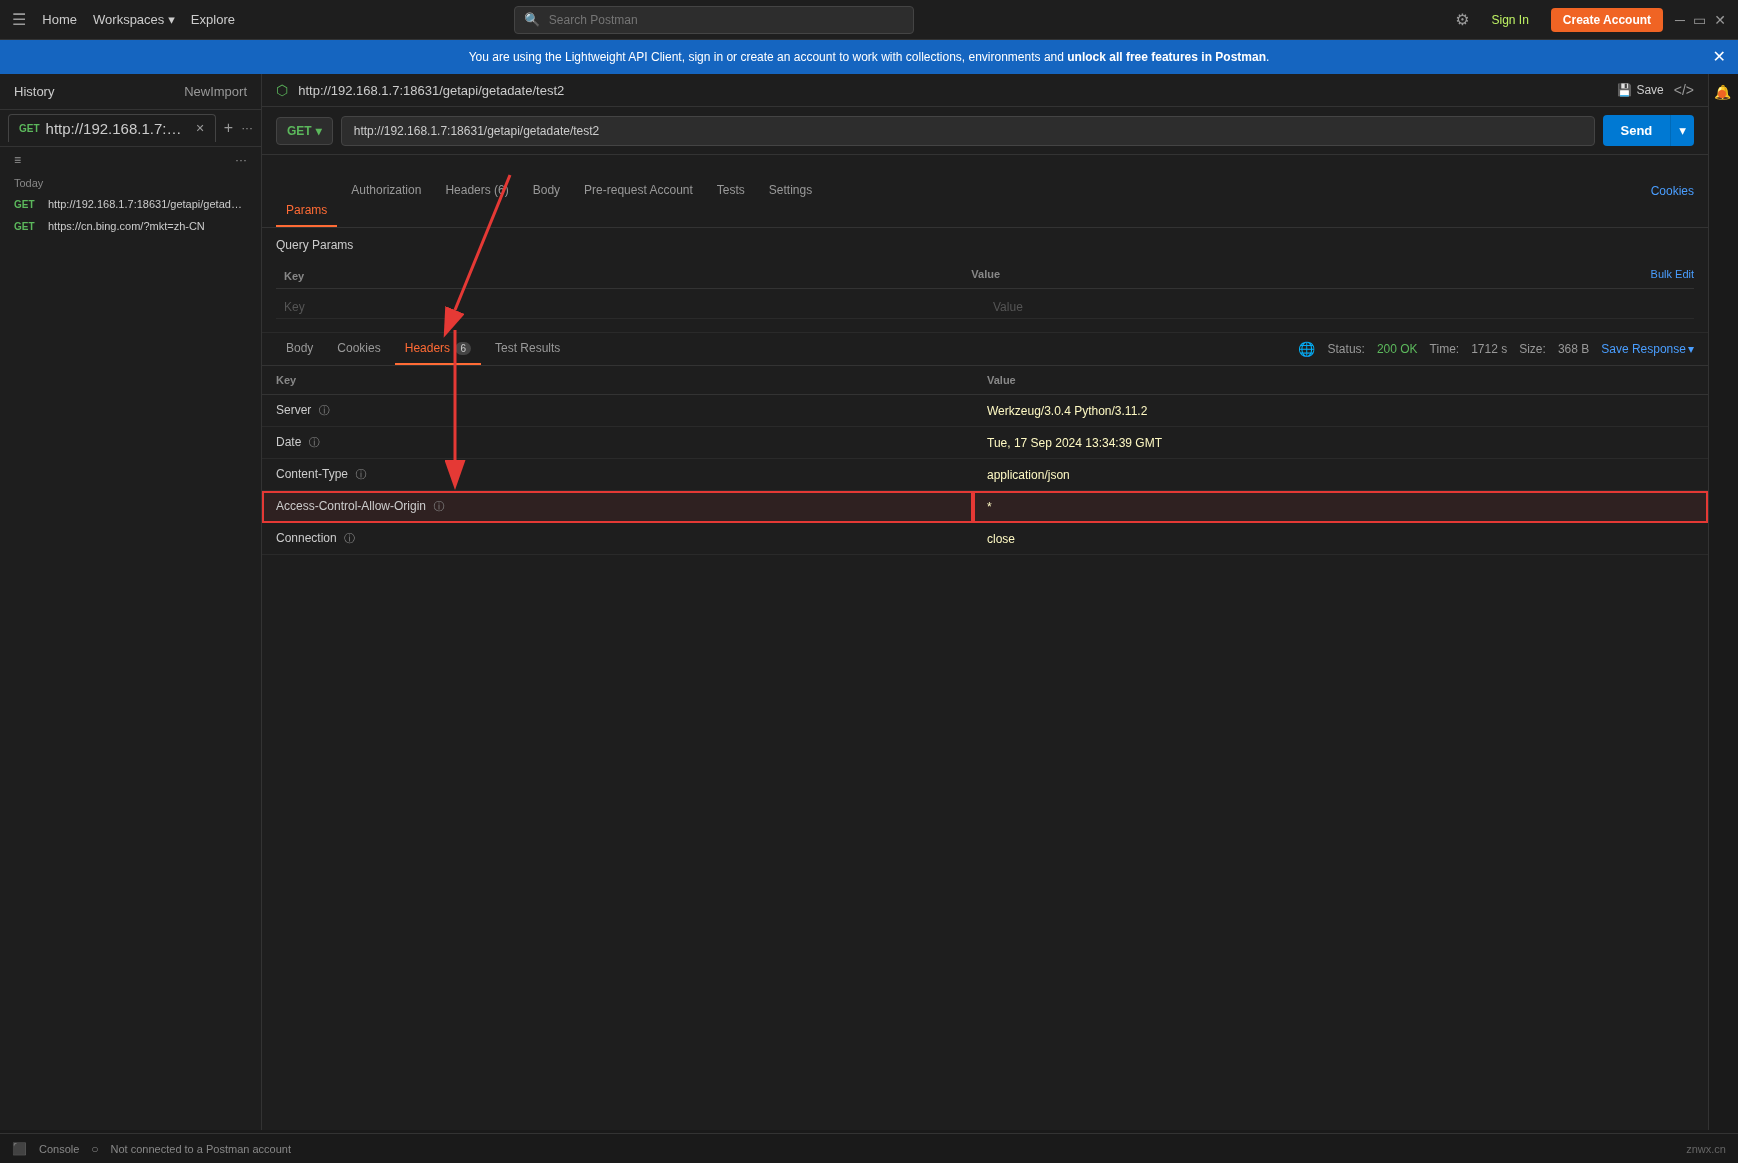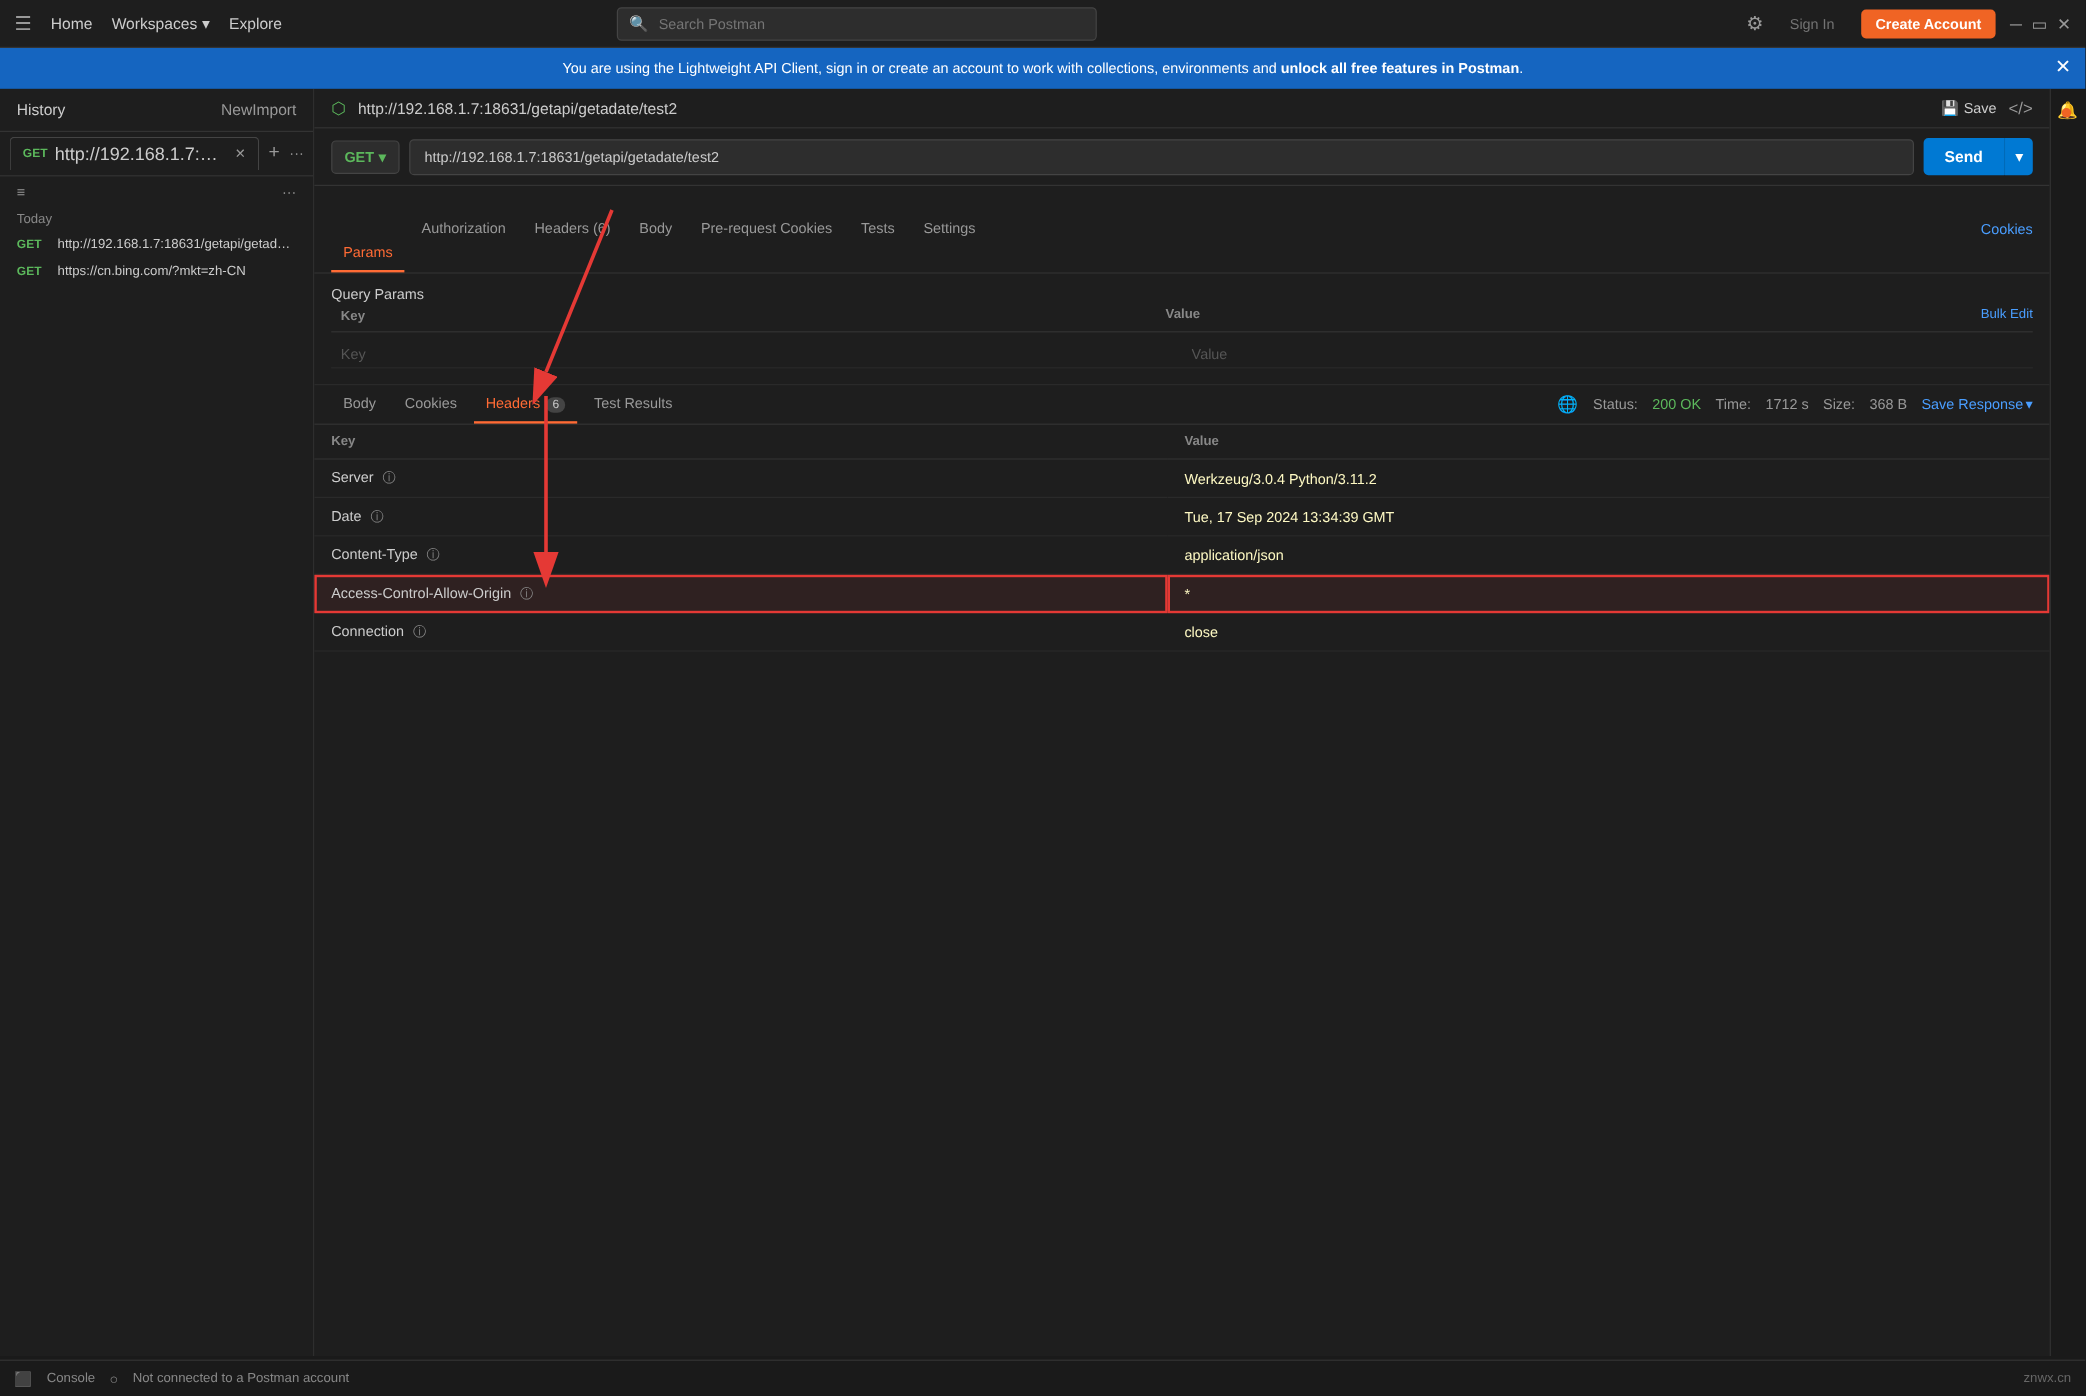--- a/index.html
+++ b/index.html
@@ -50,21 +50,21 @@
       outline: none;
       color: #999;
       font-size: 12px;
       width: 100%;
     }
     .nav-right {
       display: flex; align-items: center; gap: 12px; margin-left: auto;
     }
     .gear-btn { color: #999; font-size: 16px; cursor: pointer; }
     .signin-btn {
-      color: #737373; font-size: 12px; cursor: pointer;
+      color: #bef264; font-size: 12px; cursor: pointer;
       padding: 4px 10px;
     }
     .create-account-btn {
       background: #f06424;
       color: #fff;
       border: none;
       border-radius: 4px;
       padding: 5px 12px;
       font-size: 12px;
       cursor: pointer;
@@ -261,21 +261,21 @@
       border-bottom: 2px solid transparent;
     }
     .req-tab.active { color: #ff6b35; border-bottom: 2px solid #ff6b35; margin-top: 40px; }
     .req-tab-right { margin-left: auto; color: #4a9eff; font-size: 12px; cursor: pointer; }
 
     
     .params-section {
       padding: 10px 14px;
       border-bottom: 1px solid #2a2a2a;
     }
-    .params-title { color: #ccc; font-size: 12px; margin-bottom: 0; }
+    .params-title { color: #ccc; font-size: 12px; margin-bottom: 12px; }
     .params-table-header {
       display: flex;
       padding: 4px 0;
       border-bottom: 1px solid #333;
       margin-bottom: 4px;
     }
     .params-col-key { flex: 1; color: #888; font-size: 11px; font-weight: 600; padding: 2px 8px; }
     .params-col-val { flex: 1; color: #888; font-size: 11px; font-weight: 600; }
     .params-col-bulk { color: #4a9eff; font-size: 11px; cursor: pointer; }
     .params-row {
@@ -500,21 +500,21 @@
         <button class="send-btn">Send</button>
         <button class="send-dropdown">▾</button>
       </div>
     </div>
 
     <div class="req-tabs">
       <span class="req-tab active">Params</span>
       <span class="req-tab">Authorization</span>
       <span class="req-tab">Headers (6)</span>
       <span class="req-tab">Body</span>
-      <span class="req-tab">Pre-request Cookies</span>
+      <span class="req-tab">Pre-request Account</span>
       <span class="req-tab">Tests</span>
       <span class="req-tab">Settings</span>
       <span class="req-tab-right">Cookies</span>
     </div>
 
     <div class="params-section">
       <div class="params-title">Query Params</div>
       <div class="params-table-header">
         <span class="params-col-key">Key</span>
         <span class="params-col-val">Value</span>

